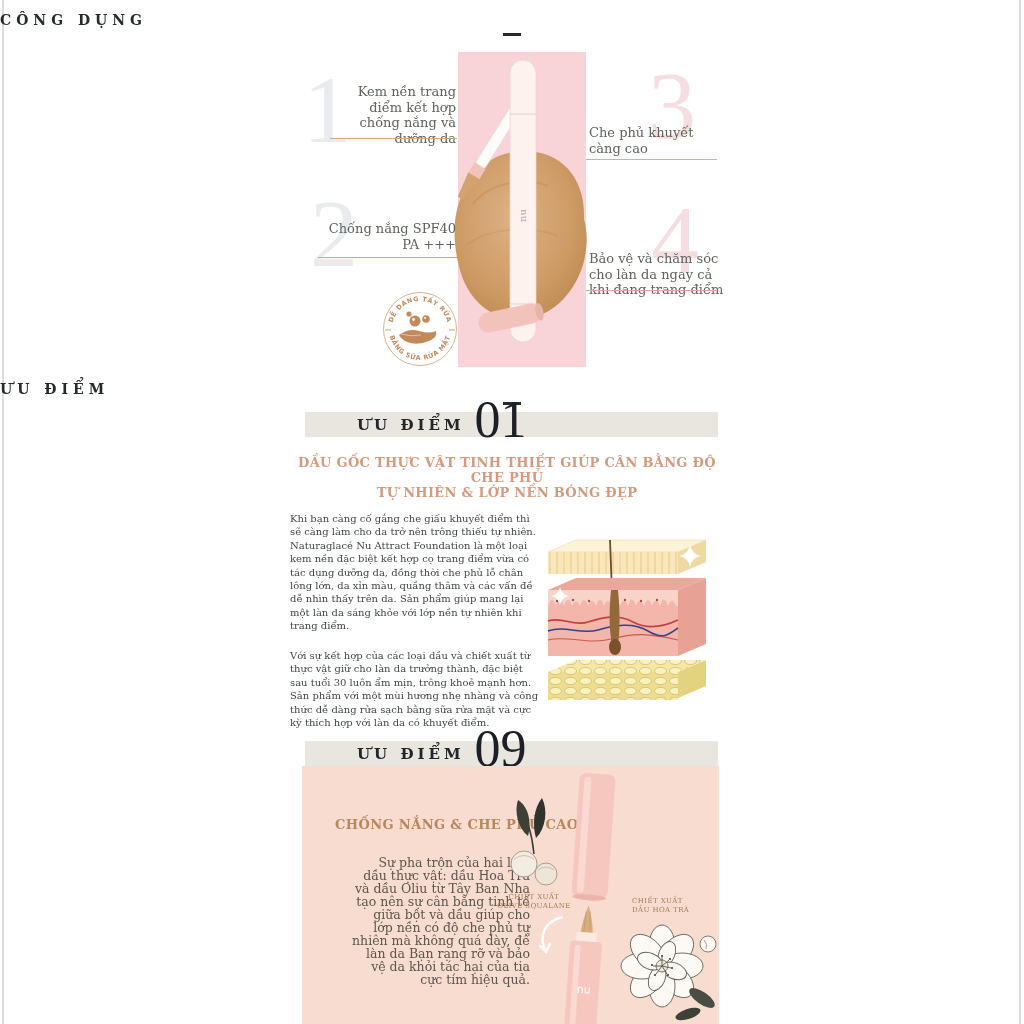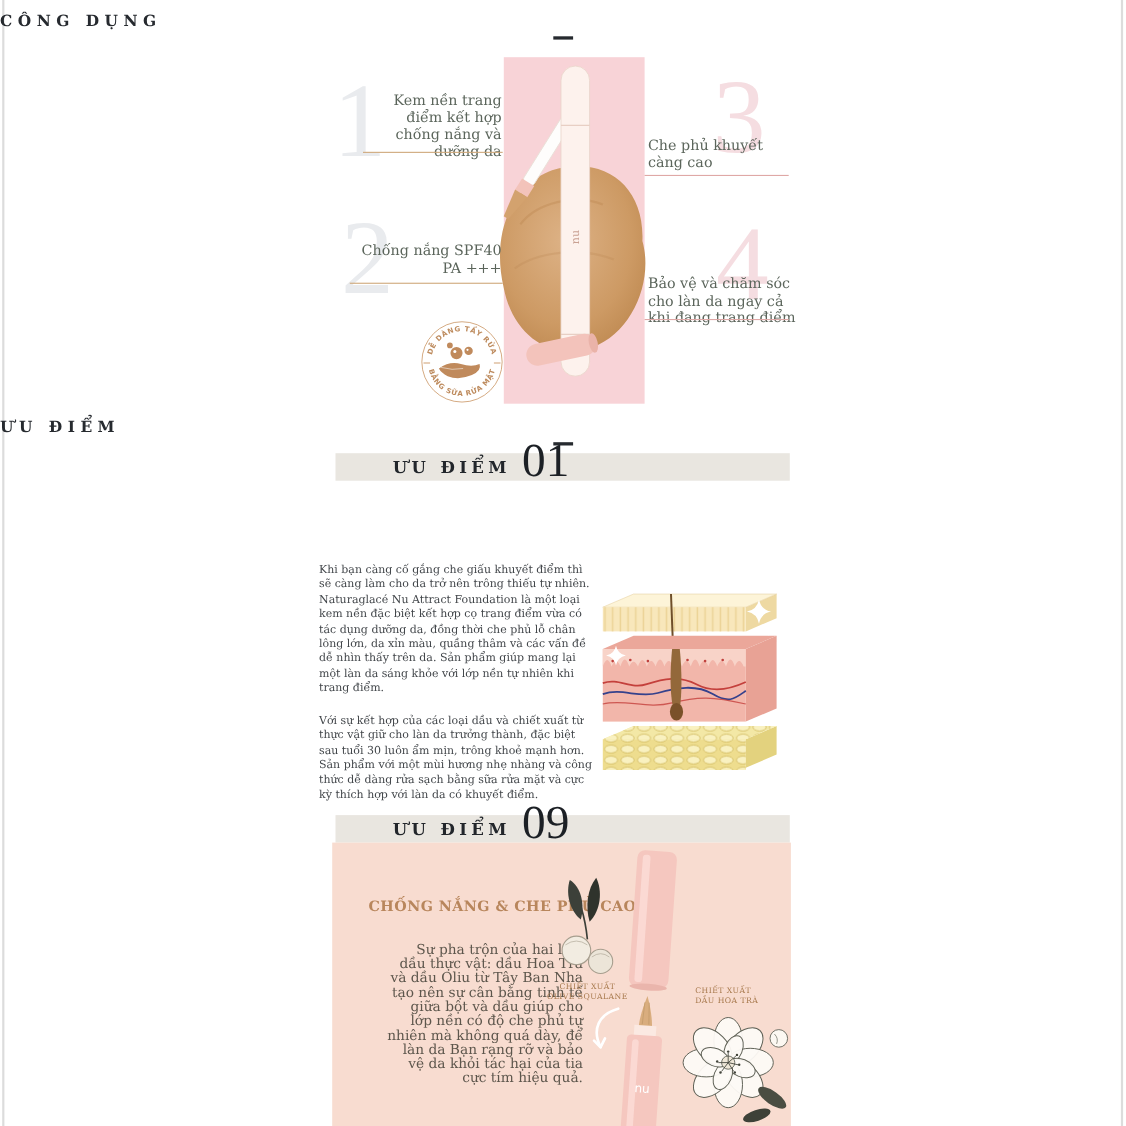--- a/index.html
+++ b/index.html
@@ -19,21 +19,21 @@
   .num-left{color:#e9ebee;}
   .num-right{color:#f5dde1;}
   .feat{position:absolute;font-size:13px;line-height:1.2;color:#5b655b;}
   .rule{position:absolute;height:1px;}
   .rule-tan{background:#cfa87b;}
   .rule-pink{background:#dfa8a6;}
 
   
   .banner{position:absolute;left:305px;width:413px;height:25px;background:#e9e6e0;display:flex;align-items:center;padding-left:52px;box-sizing:border-box;}
   .banner-label{font-size:15px;letter-spacing:4px;color:#22262b;font-weight:bold;}
-  .banner-num{font-family:"Liberation Serif","DejaVu Serif",serif;font-size:43px;color:#1c2025;margin-left:10px;transform:translateY(-5px);}
+  .banner-num{font-family:"Liberation Serif","DejaVu Serif",serif;font-size:52px;color:#1c2025;margin-left:10px;transform:translateY(-5px);}
 
   .gold-heading{position:absolute;left:292px;top:455px;width:430px;text-align:center;
                 font-size:13px;font-weight:bold;letter-spacing:.3px;line-height:15px;color:#d49a7e;}
   .body-par{position:absolute;left:290px;width:253px;font-size:10px;line-height:13.4px;color:#42464a;text-align:left;}
 
   
   .pink-section{position:absolute;left:302px;top:766px;width:417px;height:258px;background:#f8dcd0;}
   .heading-02{position:absolute;left:335px;top:817px;font-size:13px;font-weight:bold;letter-spacing:.4px;color:#b8865c;}
   .par-02{position:absolute;left:352px;top:856px;width:178px;text-align:right;font-size:12.5px;line-height:13px;color:#5d564c;}
   .tiny-label{position:absolute;font-size:7px;line-height:9px;font-weight:normal;letter-spacing:.4px;color:#a87a4e;}
@@ -128,20 +128,24 @@
   <div class="sec-head" style="top:381px">
     <div class="sec-head-text">ƯU ĐIỂM</div>
     <div class="sec-head-bar"></div>
   </div>
 
   <div class="banner" style="top:412px">
     <span class="banner-label">ƯU ĐIỂM</span>
     <span class="banner-num">01</span>
   </div>
 
+  <div class="gold-heading">
+    <div>DẦU GỐC THỰC VẬT TINH THIẾT GIÚP CÂN BẰNG ĐỘ CHE PHỦ</div>
+    <div>TỰ NHIÊN &amp; LỚP NỀN BÓNG ĐẸP</div>
+  </div>
 
   <div class="body-par" style="top:512px">Khi bạn càng cố gắng che giấu khuyết điểm thì sẽ càng làm cho da trở nên trông thiếu tự nhiên. Naturaglacé Nu Attract Foundation là một loại kem nền đặc biệt kết hợp cọ trang điểm vừa có tác dụng dưỡng da, đồng thời che phủ lỗ chân lông lớn, da xỉn màu, quầng thâm và các vấn đề dễ nhìn thấy trên da. Sản phẩm giúp mang lại một làn da sáng khỏe với lớp nền tự nhiên khi trang điểm.</div>
   <div class="body-par" style="top:649px">Với sự kết hợp của các loại dầu và chiết xuất từ thực vật giữ cho làn da trưởng thành, đặc biệt sau tuổi 30 luôn ẩm mịn, trông khoẻ mạnh hơn. Sản phẩm với một mùi hương nhẹ nhàng và công thức dễ dàng rửa sạch bằng sữa rửa mặt và cực kỳ thích hợp với làn da có khuyết điểm.</div>
 
   <svg class="abs" style="left:533px;top:526px" width="180" height="178" viewBox="0 0 180 178">
     <defs>
       <pattern id="epiLines" width="7" height="24" patternUnits="userSpaceOnUse">
         <line x1="3" y1="0" x2="3" y2="24" stroke="#ead193" stroke-width="1.4"></line>
       </pattern>
       <pattern id="fatCells" width="15" height="10" patternUnits="userSpaceOnUse">

